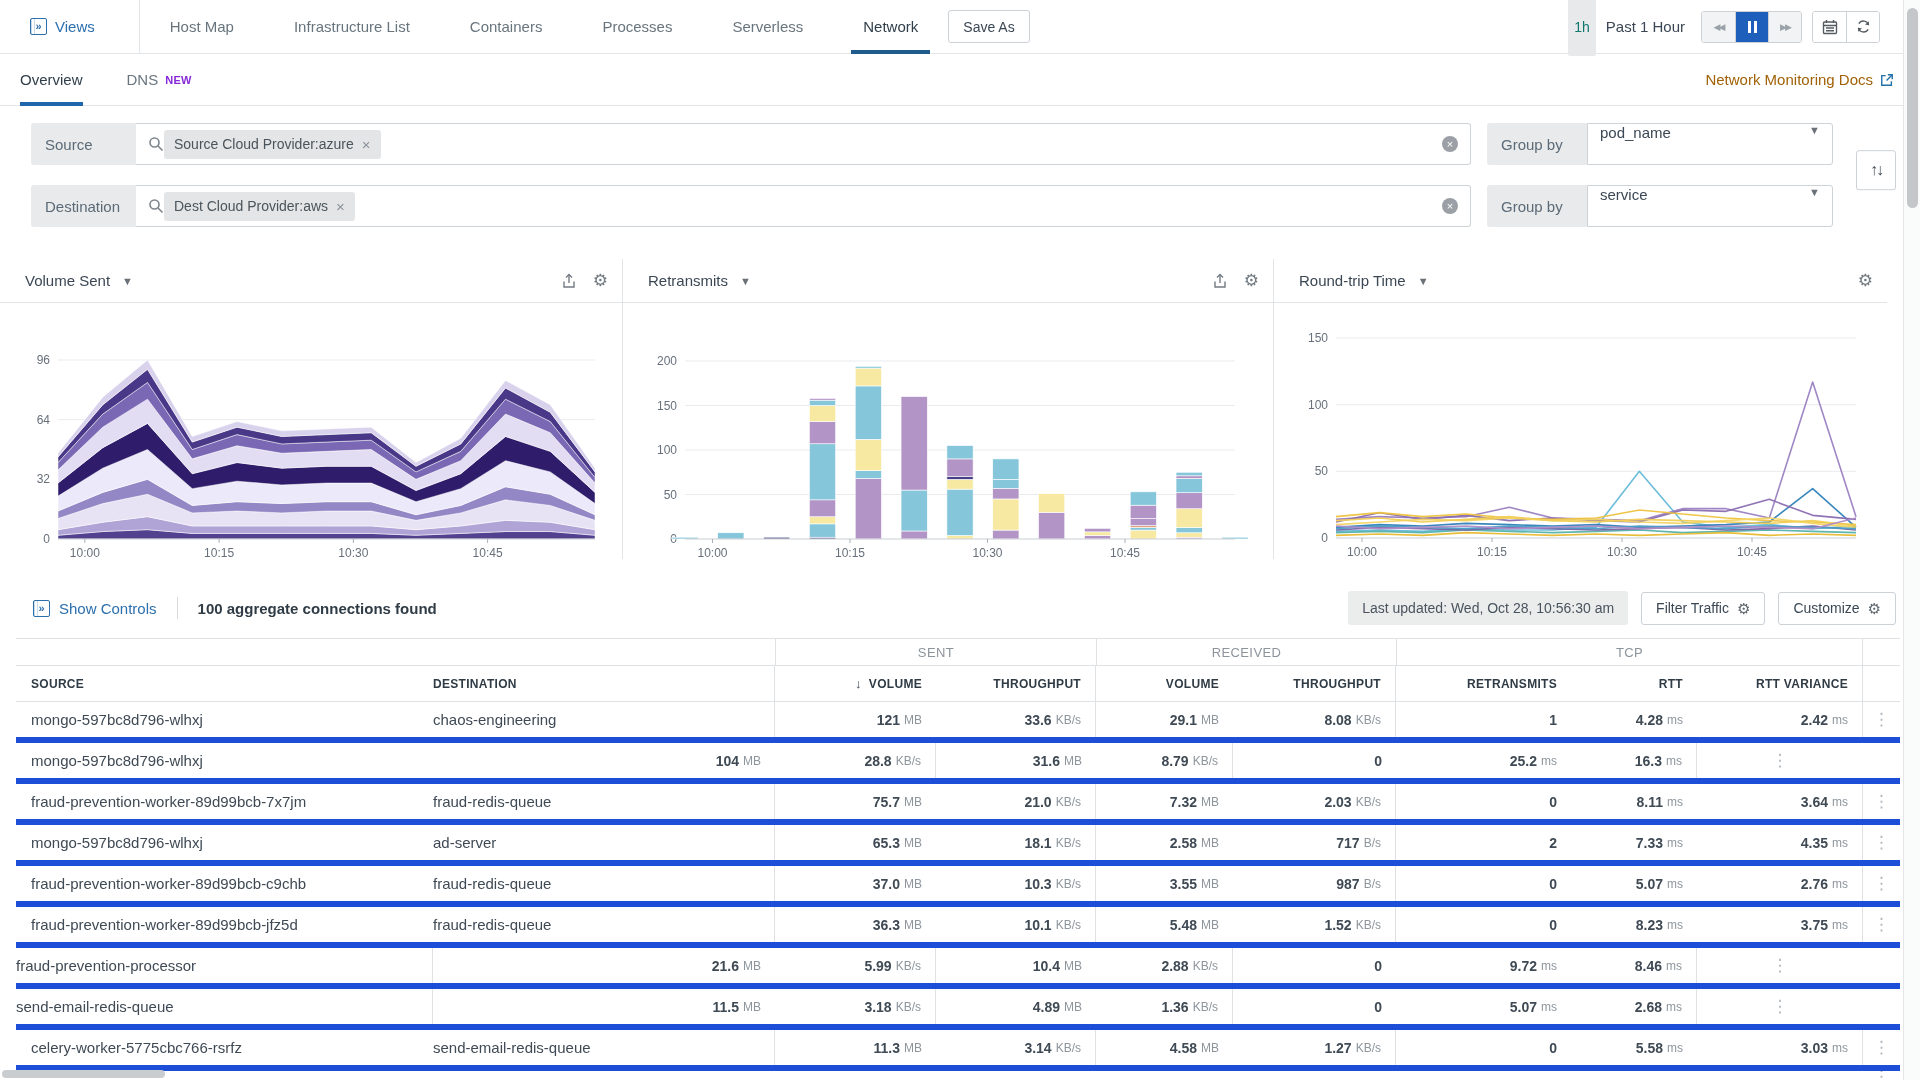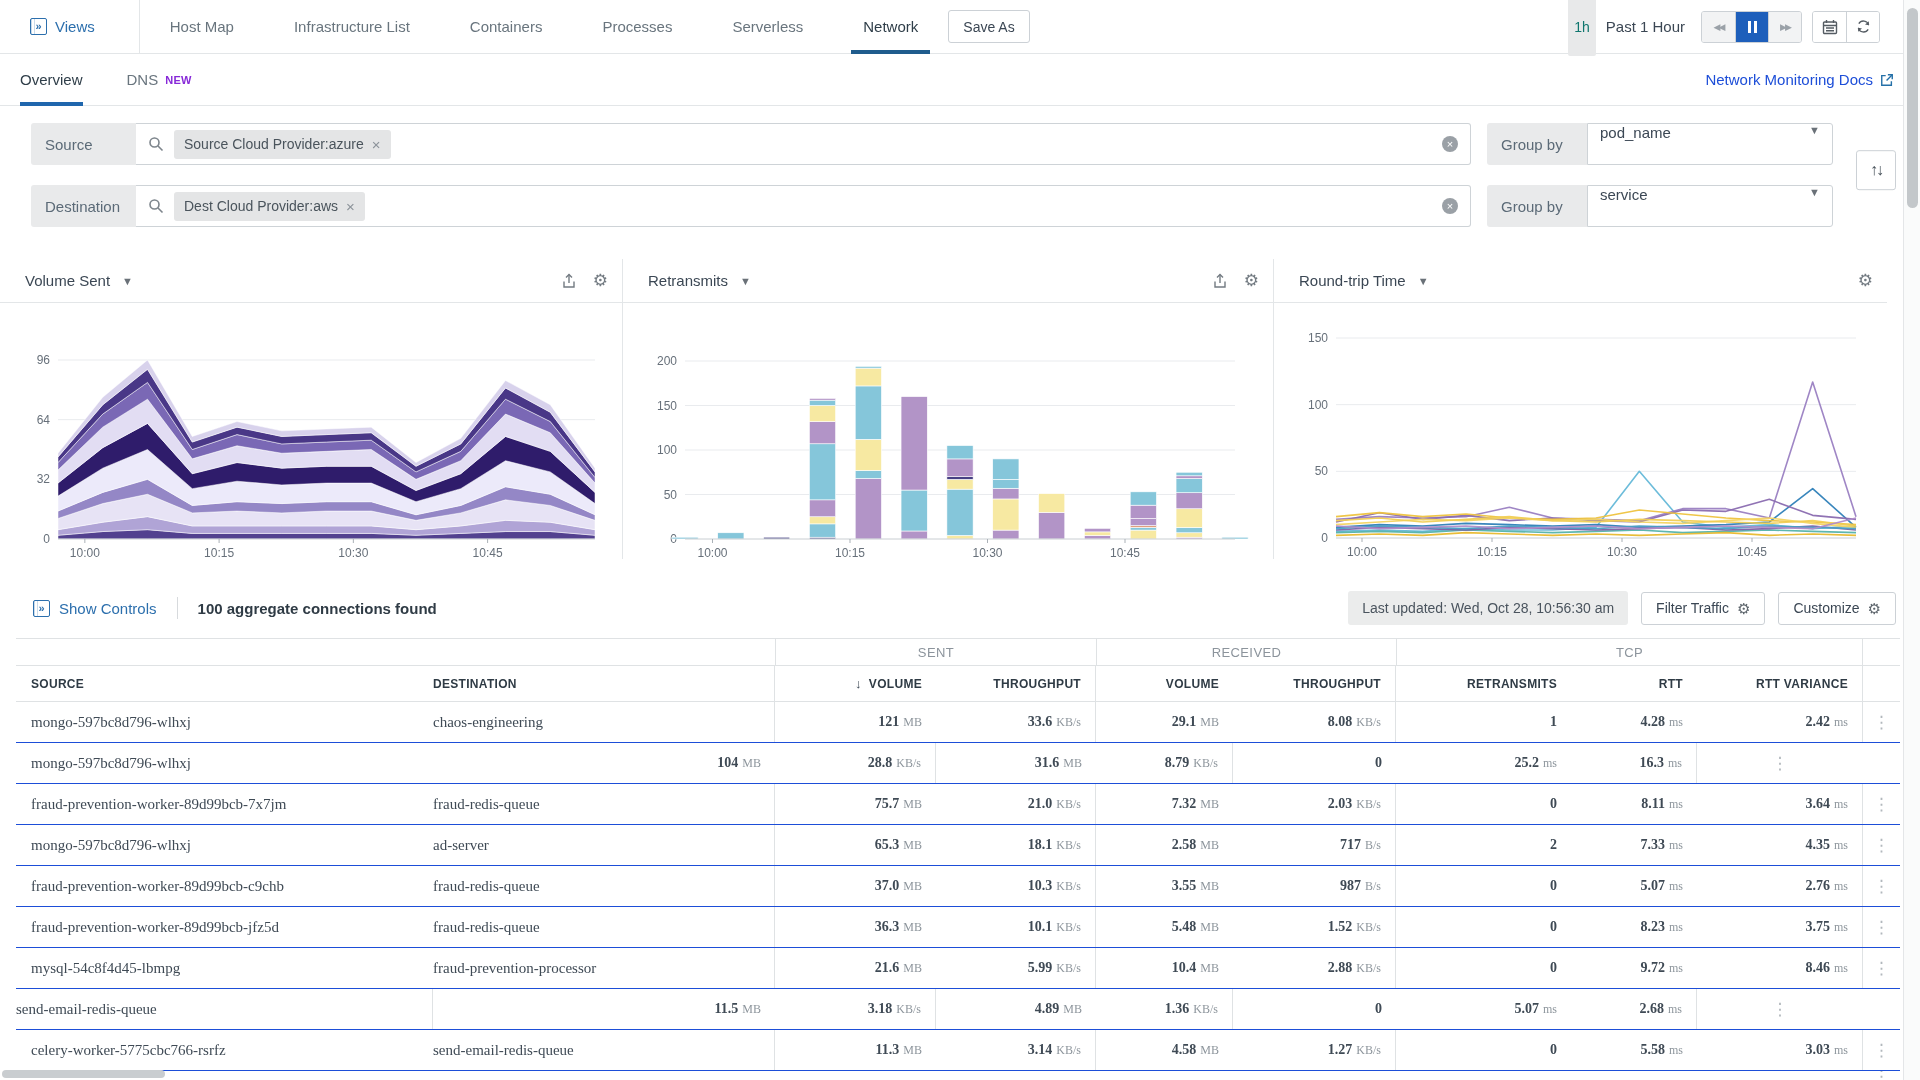--- a/index.html
+++ b/index.html
@@ -29,29 +29,29 @@
   .bseg.activeblue { background:#1e5fbb; }
   .pausebars { display:flex; gap:3px; }
   .pausebars span { width:3px; height:12px; background:#fff; display:block; }
 
   
   .tabsbar { height:52px; display:flex; align-items:center; border-bottom:1px solid #e3e6e8; padding:0 40px 0 20px; }
   .tab { font-size:15px; color:#2f3e49; height:52px; display:flex; align-items:center; gap:7px; position:relative; margin-right:44px; cursor:pointer; }
   .tab.active::after { content:""; position:absolute; left:0; right:0; bottom:0; height:4px; background:#1f66ad; }
   .tab.inactive { color:#69757e; }
   .newbadge { color:#8729d8; font-size:11px; font-weight:bold; letter-spacing:.3px; }
-  .docs-link { margin-left:auto; color:#1d4ed8; font-size:15px; display:flex; align-items:center; gap:7px; cursor:pointer; margin-right:-14px; }
+  .docs-link { margin-left:auto; color:#a16207; font-size:15px; display:flex; align-items:center; gap:7px; cursor:pointer; margin-right:-14px; }
 
   
   .filters { position:relative; padding:17px 0 0 31px; }
   .frow { display:flex; align-items:stretch; height:42px; margin-bottom:20px; }
   .flabel { width:105px; background:#e9eaeb; border-radius:3px 0 0 3px; display:flex; align-items:center; padding-left:14px;
     font-size:15px; color:#5b6a77; }
   .finput { width:1335px; border:1px solid #ced3d7; border-left:none; border-radius:0 3px 3px 0; background:#fff;
-    display:flex; align-items:center; padding:0 12px; gap:10px; }
+    display:flex; align-items:center; padding:0 12px; }
   .pill { background:#e4e5e6; border-radius:3px; font-size:14px; color:#4a545c; padding:6px 10px; display:flex; align-items:center; gap:8px; }
   .pill .x { color:#8b9299; font-size:15px; cursor:pointer; }
   .spacer { flex:1; }
   .clear-ic { width:16px; height:16px; border-radius:50%; background:#9aa0a6; color:#fff; font-size:11px; line-height:16px; text-align:center; cursor:pointer; }
   .gb-label { margin-left:16px; width:100px; background:#e9eaeb; border-radius:3px 0 0 3px; display:flex; align-items:center; padding-left:14px;
     font-size:15px; color:#5b6a77; }
   .gb-select { width:246px; border:1px solid #ced3d7; border-radius:0 3px 3px 0; background:#fff; display:flex; 
     padding:0 12px; font-size:15px; color:#3b4754; cursor:pointer; }
   .caret { margin-left:auto; color:#6a7178; font-size:11px; }
   .swapbtn { position:absolute; right:24px; top:50%; transform:translateY(-42%); width:40px; height:40px; border:1px solid #ccd1d6;
@@ -84,21 +84,21 @@
   .tablewrap { margin:13px 20px 0 16px; }
   .tgrid { display:grid; grid-template-columns:417px 342px 161px 160px 137px 163px 175px 126px 166px 37px; align-items:center; }
   .grouprow { border-top:1px solid #dfe2e4; border-bottom:1px solid #dfe2e4; height:28px; }
   .gcell { height:100%; display:flex; align-items:center; justify-content:center; font-size:13px; color:#8c949c; letter-spacing:.4px; }
   .bR { border-right:1px solid #dfe2e4; }
   .headrow { border-bottom:1px solid #dfe2e4; height:36px; }
   .hcell { height:100%; display:flex; align-items:center; font-size:12px; font-weight:bold; color:#2f3b45; letter-spacing:.3px; }
   .h-left { padding-left:15px; }
   .h-right { justify-content:flex-end; padding-right:14px; }
   .sortarrow { font-weight:bold; color:#3b4754; margin-right:7px; font-size:13px; }
-  .trow { height:41px; border-bottom:1px solid #1d4ed8; cursor:pointer;font-family:Liberation Serif, serif; }
+  .trow { height:41px; border-bottom:6px solid #1d4ed8; cursor:pointer; }
   .tcell { height:100%; display:flex; align-items:center; font-size:15px; color:#3f4a55; overflow:hidden; white-space:nowrap; }
   .c-left { padding-left:15px; }
   .c-dest { padding-left:0; }
   .c-num { justify-content:flex-end; padding-right:14px; }
   .val { font-weight:bold; font-size:14px; color:#3f4a55; }
   .unit { font-size:12px; color:#8d959c; margin-left:4px; }
   .kebabcell { justify-content:center; }
   .kebab { color:#b2b8bd; font-size:17px; line-height:1; cursor:pointer; padding:0 6px; }
   .partialrow { height:11px; overflow:hidden; display:grid; grid-template-columns:417px 342px 161px 160px 137px 163px 175px 126px 166px 37px; }
 
@@ -652,21 +652,20 @@
     <div class="tcell c-num bR">
           <span class="val">3.75</span>
           <span class="unit">ms</span>
         </div>
     <div class="tcell kebabcell">
           <span class="kebab">⋮</span>
         </div>
   </div>
 
   <div class="tgrid trow">
-    <div class="tcell c-left">mysql-54c8f4d45-lbmpg</div>
     <div class="tcell c-dest bR">fraud-prevention-processor</div>
     <div class="tcell c-num">
           <span class="val">21.6</span>
           <span class="unit">MB</span>
         </div>
     <div class="tcell c-num bR">
           <span class="val">5.99</span>
           <span class="unit">KB/s</span>
         </div>
     <div class="tcell c-num">

